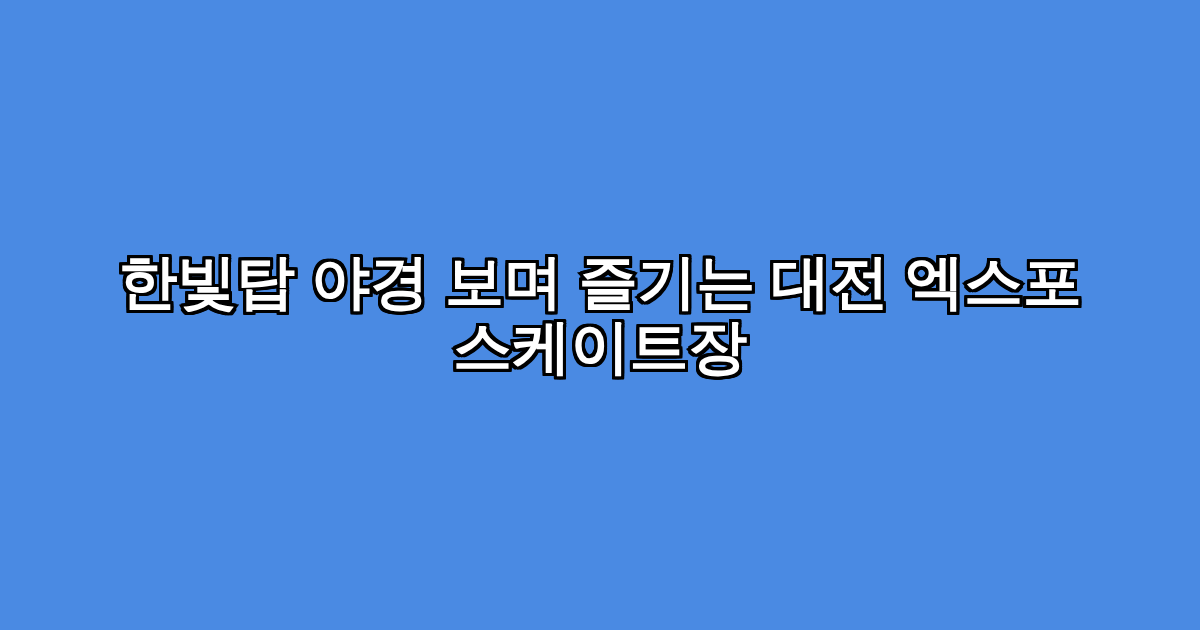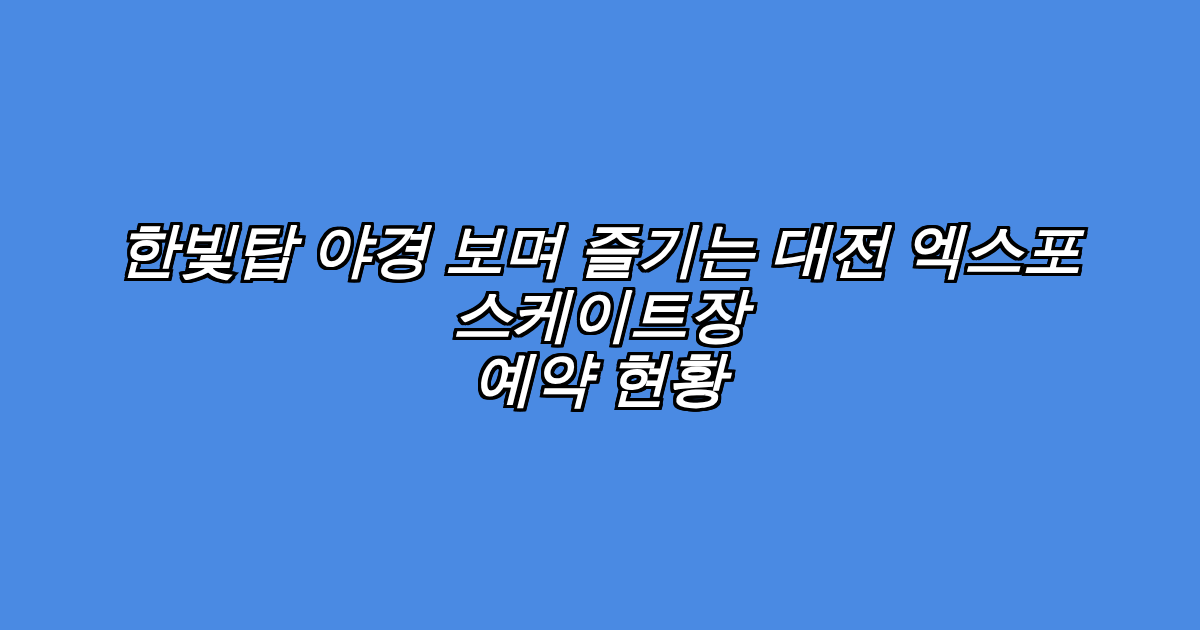--- a/index.html
+++ b/index.html
@@ -26,21 +26,20 @@
     align-items: center;
     justify-content: center;
     overflow: hidden;
   }
 
   .title-block {
     width: 1070px;
     margin: 16px;
     padding: 0;
     text-align: center;
-    font-style: italic;
   }
 
   
   .headline {
     margin: 0;
     padding: 0;
     font-family: "Liberation Sans", "DejaVu Sans", sans-serif;
     font-size: 59px;
     font-weight: 700;
     line-height: 1.1;
@@ -63,16 +62,16 @@
       -2px  3px 0 #000000,  2px  3px 0 #000000;
   }
 </style>
 </head>
 <body>
 
 <div class="og-card" style="background-color: rgb(74, 138, 227);">
 
   <div class="title-block">
 
-    <h1 class="headline" style="color: rgb(255, 255, 255); text-align: center;"><span class="headline-line">한빛탑 야경 보며 즐기는 대전 엑스포 스케이트장</span><br><span class="headline-line">예약 현황</span></h1>
+    <h1 class="headline" style="color: rgb(255, 255, 255); text-align: center;"><span class="headline-line">한빛탑 야경 보며 즐기는 대전 엑스포 스케이트장</span><br></h1>
 
   </div>
 </div>
 
 </body></html>

